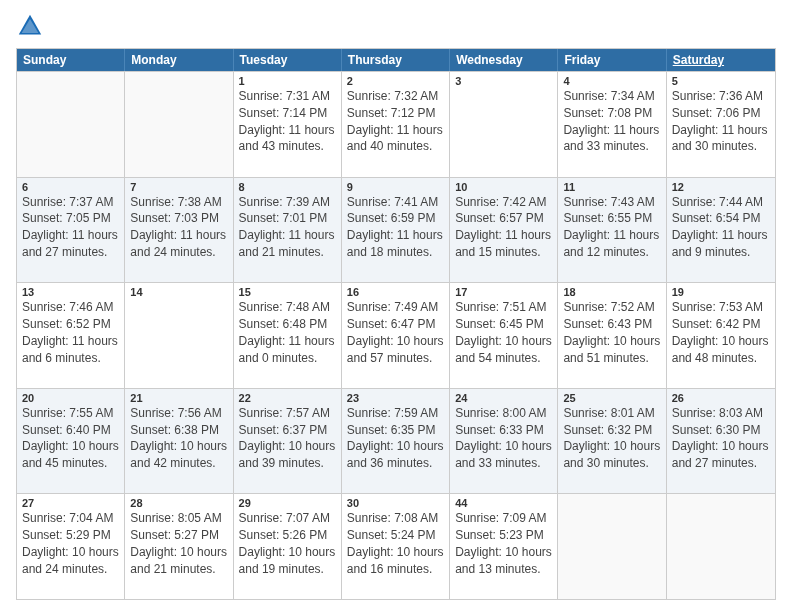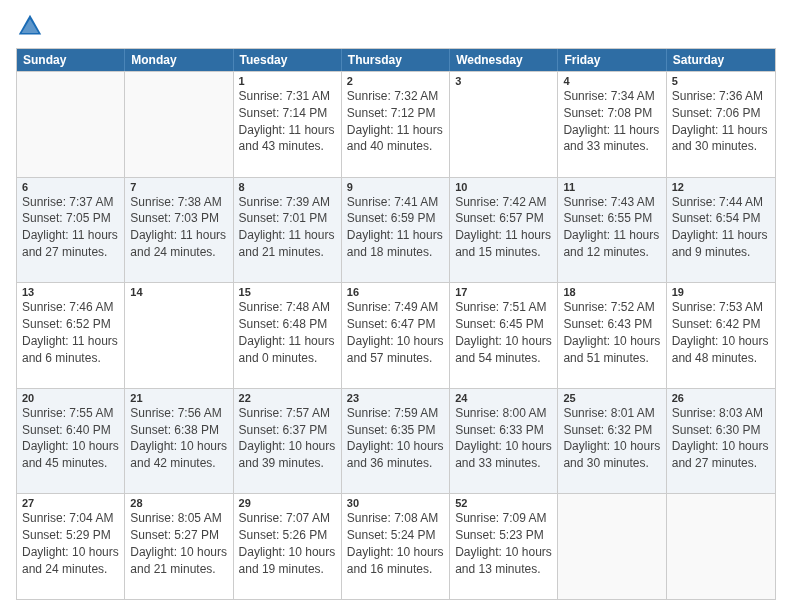--- a/index.html
+++ b/index.html
@@ -71,21 +71,21 @@
       grid-template-columns: repeat(7, 1fr);
       background: #2e6da4;
     }
     .cal-header-cell {
       color: #fff;
       font-size: 12px;
       font-weight: bold;
       padding: 4px 6px;
       border-right: 1px solid #4a85b8;
     }
-    .cal-header-cell:last-child { border-right: none; }
+    .cal-header-cell:last-child { border-right: none; text-decoration: underline; }
     .cal-body {
       flex: 1;
       display: flex;
       flex-direction: column;
     }
     .cal-row {
       display: grid;
       grid-template-columns: repeat(7, 1fr);
       flex: 1;
       border-top: 1px solid #ccc;
@@ -325,21 +325,21 @@
 Sunset: 5:26 PM
 Daylight: 10 hours and 19 minutes.</div>
           </div>
           <div class="cal-cell">
             <span class="day-num">30</span>
             <div class="cell-info">Sunrise: 7:08 AM
 Sunset: 5:24 PM
 Daylight: 10 hours and 16 minutes.</div>
           </div>
           <div class="cal-cell">
-            <span class="day-num">52</span>
+            <span class="day-num">44</span>
             <div class="cell-info">Sunrise: 7:09 AM
 Sunset: 5:23 PM
 Daylight: 10 hours and 13 minutes.</div>
           </div>
           <div class="cal-cell empty"></div>
           <div class="cal-cell empty"></div>
         </div>
       </div>
   </div>
 </div>

